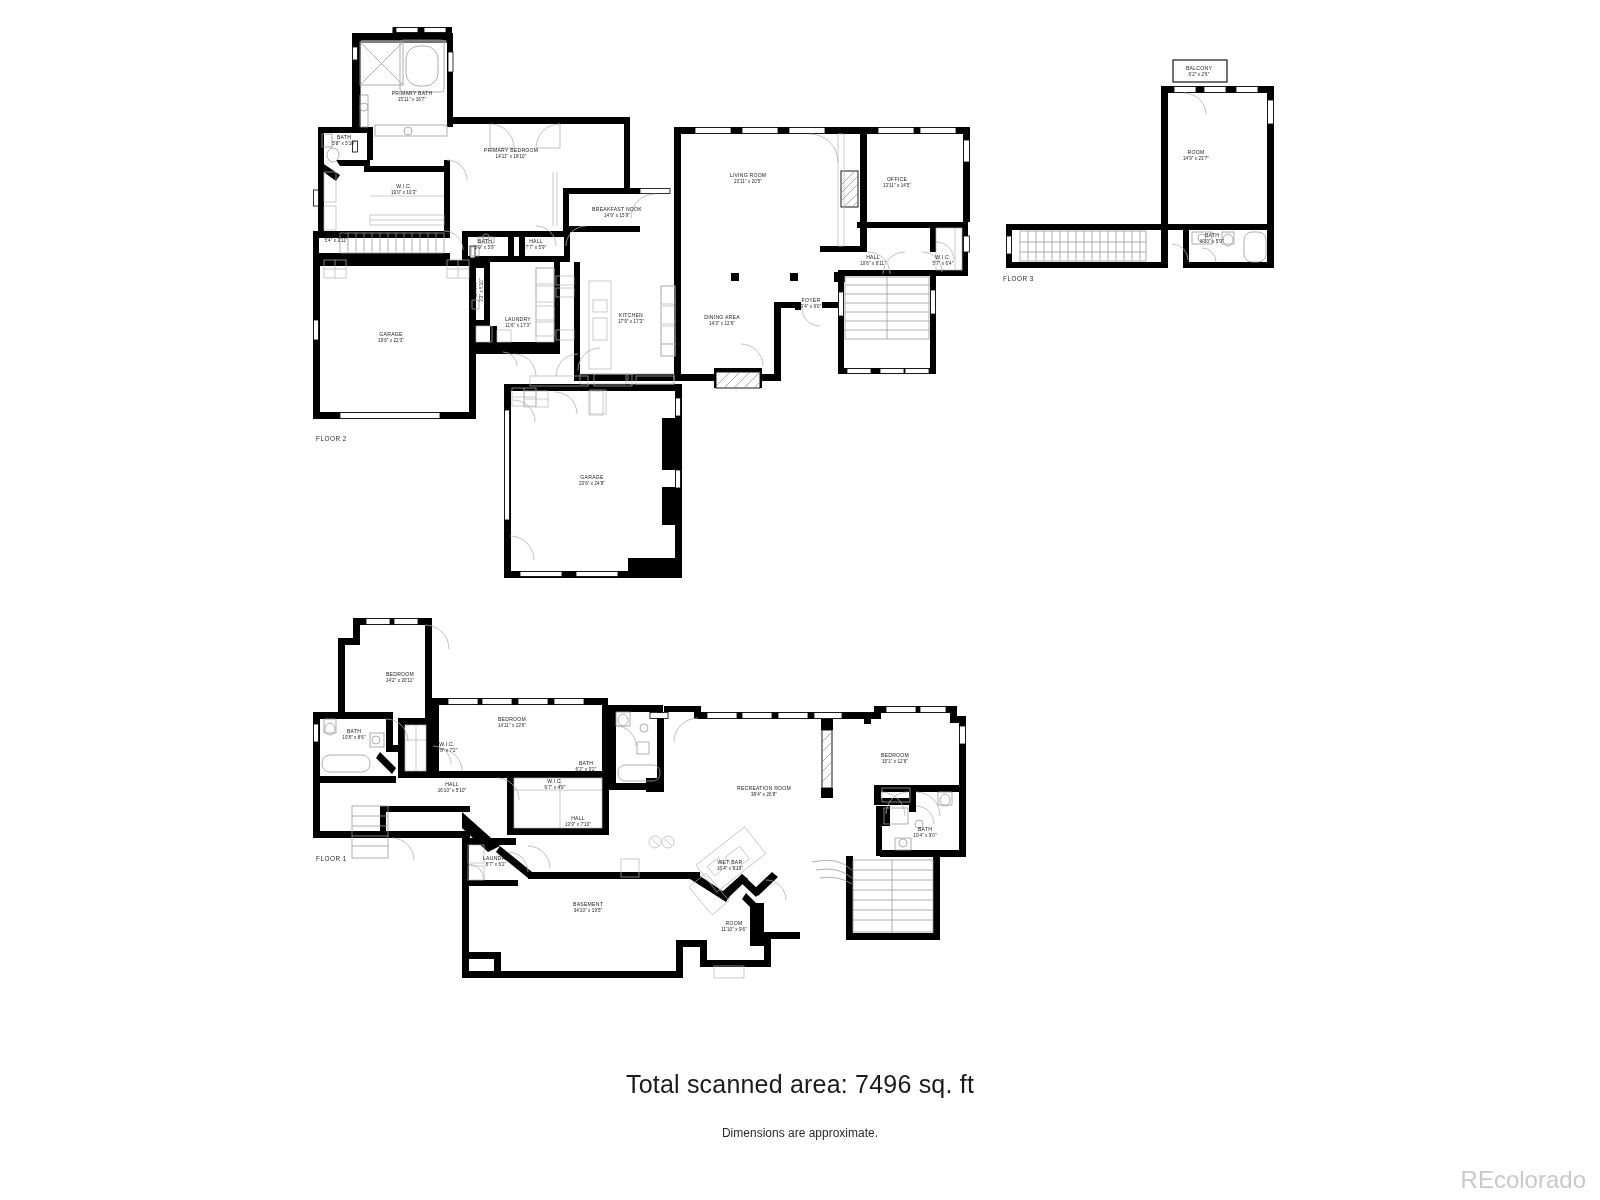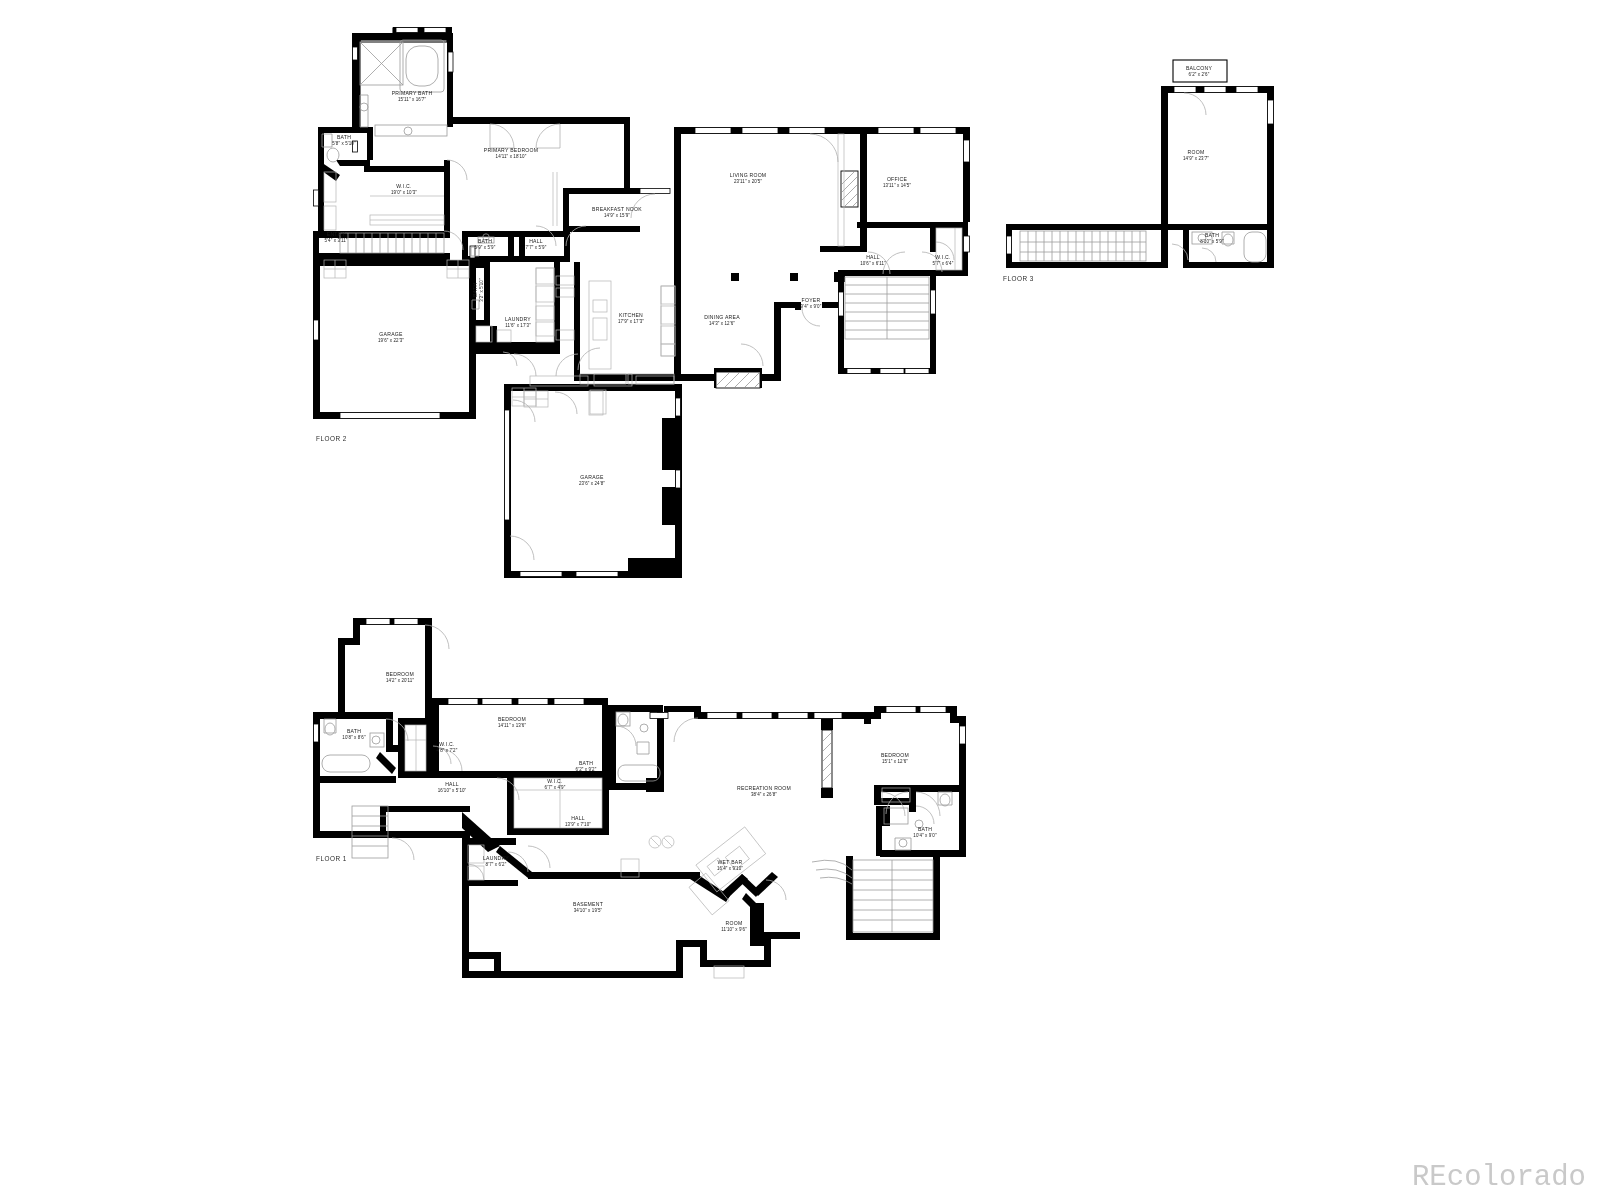--- a/index.html
+++ b/index.html
@@ -62,22 +62,22 @@
   #disclaimer {
     margin-top: 27px;
     font-family: "Liberation Sans", sans-serif;
     font-size: 12px;
     color: #2a2a2a;
   }
   #watermark {
     position: absolute;
     right: 14px;
     bottom: 6px;
-    font-family: Liberation Mono, monospace;
-    font-size: 29px;
+    font-family: Liberation Sans, sans-serif;
+    font-size: 24px;
     color: #c9c9c9;
     letter-spacing: 0px;
   }
 </style>
 </head>
 <body>
 
 <div id="page">
 
   <svg class="plan" viewBox="0 0 1600 1200">
@@ -827,15 +827,19 @@
           <text class="rlabel rdim" x="734" y="931.4">11'10" x 9'6"</text>
         </g>
       </g>
     <g id="floorlabels">
         <text class="floorlabel" x="316" y="441">FLOOR 2</text>
         <text class="floorlabel" x="1003" y="281">FLOOR 3</text>
         <text class="floorlabel" x="316" y="861">FLOOR 1</text>
       </g>
   </svg>
 
+  <div id="footer-area">
+    <div id="total-area">Total scanned area: 7496 sq. ft</div>
+    <div id="disclaimer">Dimensions are approximate.</div>
+  </div>
 
   <div id="watermark">REcolorado</div>
 </div>
 
 </body></html>

